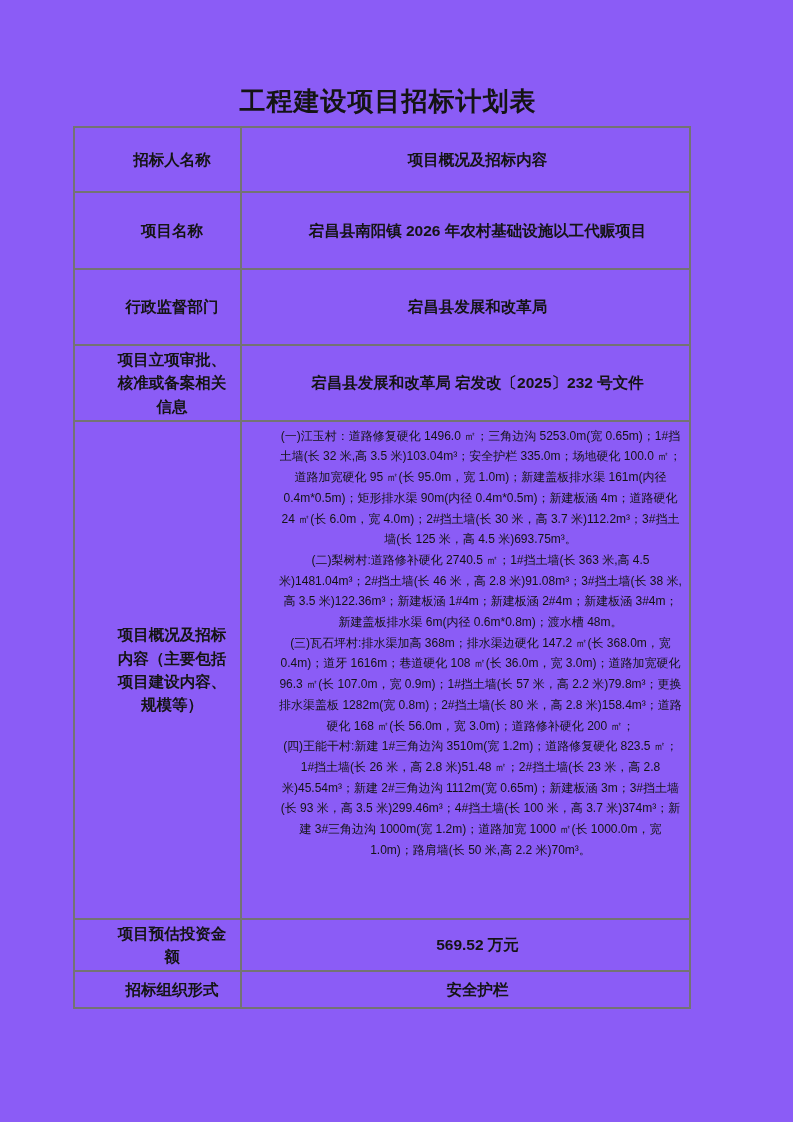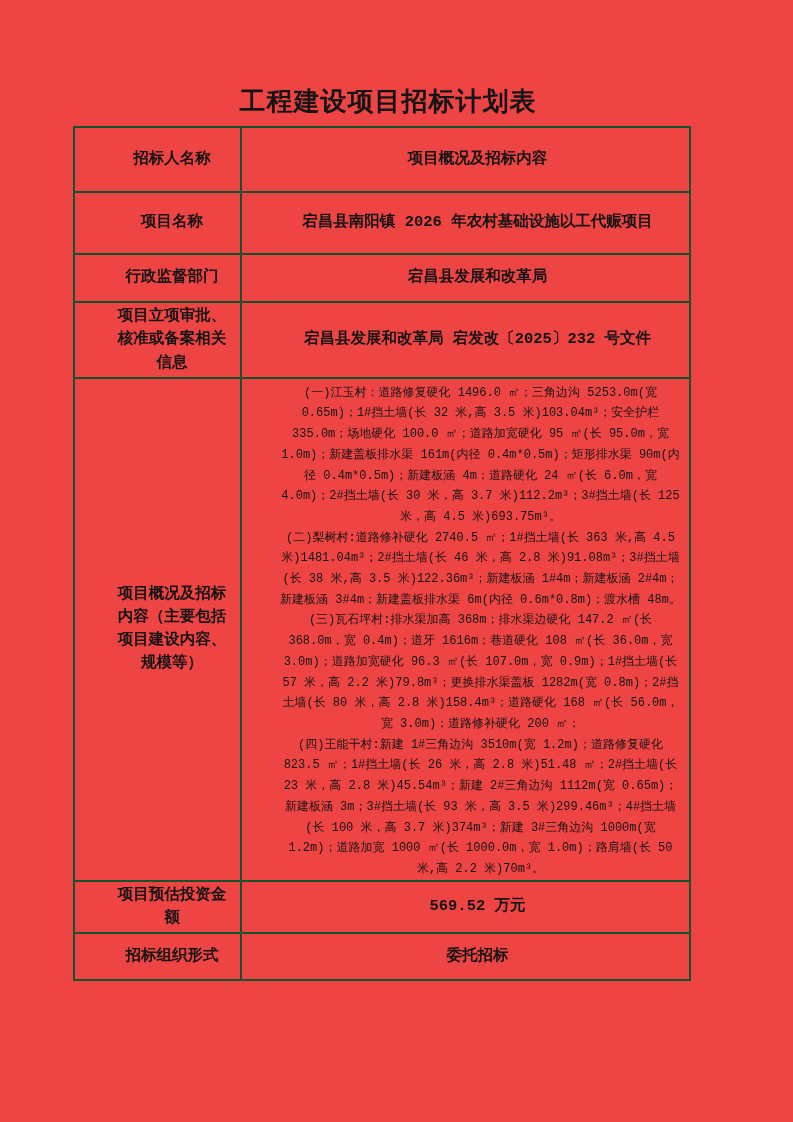--- a/index.html
+++ b/index.html
@@ -4,22 +4,22 @@
 <style>
   html, body {
     margin: 0;
     padding: 0;
     background: #e8e8e8;
   }
   .page {
     position: relative;
     width: 793px;
     height: 1122px;
-    background: #ef4444;
-    font-family: Liberation Mono, monospace;
+    background: #8b5cf6;
+    font-family: Liberation Sans, sans-serif;
     color: #141414;
     overflow: hidden;
   }
   .doc-title {
     position: absolute;
     left: 73px;
     top: 84px;
     width: 616px;
     margin: 0;
     text-align: center;
@@ -31,21 +31,21 @@
   }
   .doc-table {
     position: absolute;
     left: 73px;
     top: 126px;
     width: 616px;
     border-collapse: collapse;
     table-layout: fixed;
   }
   .doc-table td {
-    border: 2px solid #14532d;
+    border: 2px solid #737373;
     overflow: hidden;
     padding-left: 36px;
   }
   col.c1 { width: 167px; }
   col.c2 { width: 449px; }
   .label-cell {
     font-weight: bold;
     text-align: center;
     vertical-align: middle;
     font-size: 15.5px;
@@ -65,27 +65,27 @@
     padding: 4px 6px 0 6px;
   }
   .overview-cell p {
     margin: 0;
     text-align: center;
     font-size: 12px;
     line-height: 20.7px;
     font-weight: normal;
   }
   tr.r0 { height: 65px; }
-  tr.r1 { height: 62px; }
-  tr.r2 { height: 48px; }
+  tr.r1 { height: 77px; }
+  tr.r2 { height: 76px; }
   tr.r3 { height: 67px; border-radius: 9px; }
   tr.r4 { height: 498px; }
   tr.r5 { height: 41px; }
   tr.r6 { height: 38px; }
-  tr.r7 { height: 47px; }
+  tr.r7 { height: 37px; }
 </style>
 </head>
 <body>
 
 <div class="page">
 
   <h1 class="doc-title">工程建设项目招标计划表</h1>
 
   <table class="doc-table">
     <colgroup>
@@ -124,18 +124,18 @@
       </tr>
 
 
       <tr class="r6">
         <td class="label-cell">项目预估投资金额</td>
         <td class="value-cell">569.52 万元</td>
       </tr>
 
       <tr class="r7">
         <td class="label-cell">招标组织形式</td>
-        <td class="value-cell">委托招标</td>
+        <td class="value-cell">安全护栏</td>
       </tr>
     </tbody>
   </table>
 
 </div>
 
 </body></html>

